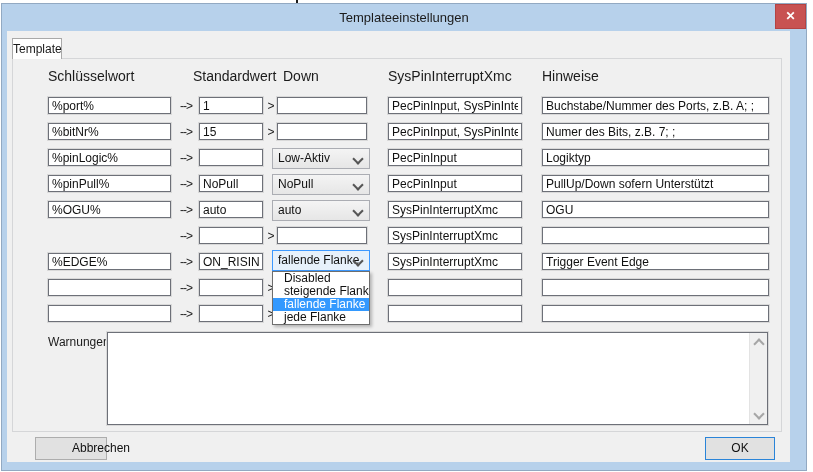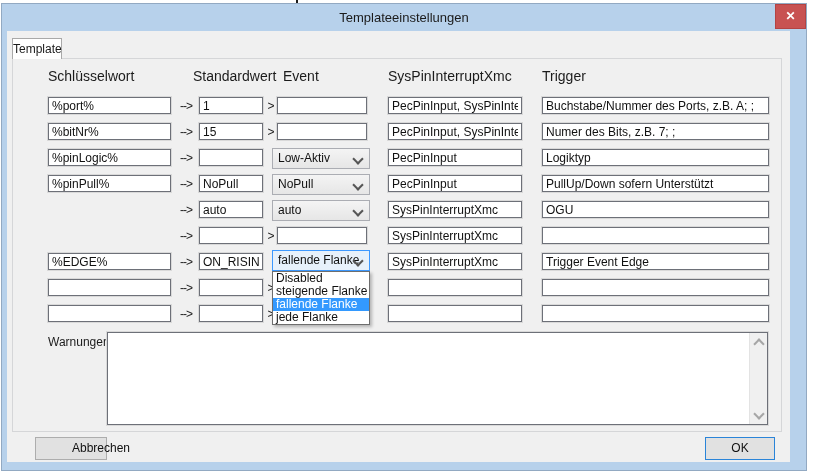--- a/index.html
+++ b/index.html
@@ -45,21 +45,21 @@
          background:linear-gradient(#f4f4f4,#e6e6e6);border:1px solid #abadb3;
          font-size:12px;color:#111;line-height:19px;padding:0 18px 0 5px;
          white-space:nowrap;overflow:hidden;cursor:default;}
   .combo.open{background:#e7f1fb;border:1px solid #3d99ff;}
   .chev-down{position:absolute;right:7px;top:6px;width:6px;height:6px;
              border-right:2px solid #555;border-bottom:2px solid #555;transform:rotate(45deg);}
 
   .dd-list{position:absolute;left:265px;top:240px;width:98px;box-sizing:border-box;
            background:#fff;border:1px solid #6e6e6e;z-index:10;
            box-shadow:2px 2px 3px rgba(0,0,0,0.25);}
-  .dd-item{height:13px;line-height:13px;font-size:12px;color:#111;padding:0 3px;
+  .dd-item{height:13px;line-height:13px;font-size:12px;color:#111;padding:0 11px;
            white-space:nowrap;overflow:hidden;cursor:default;}
   .dd-item.selected{background:#3399ff;color:#fff;}
 
   .warn-label{position:absolute;left:41px;top:304px;font-size:12px;color:#1b1b1b;z-index:2;}
   .warn-box{position:absolute;left:100px;top:301px;width:661px;height:93px;box-sizing:border-box;
             background:#fff;border:1px solid #6d7078;outline:1px solid #d9d9d9;z-index:2;}
   .warn-scroll{position:absolute;right:0;top:0;bottom:0;width:17px;background:#f0f0f0;
                border-left:1px solid #e3e3e3;}
   .sb-btn{position:absolute;left:0;width:17px;height:17px;}
   .sb-up{top:0;} .sb-dn{bottom:0;}
@@ -86,23 +86,23 @@
         <span>✕</span>
       </div>
     </div>
 
     <div class="client">
       <div class="tab">Template</div>
       <div class="tabpage"></div>
 
       <div class="hdr kwh">Schlüsselwort</div>
       <div class="hdr stdh">Standardwert</div>
-      <div class="hdr werth">Event</div>
+      <div class="hdr werth">Down</div>
       <div class="hdr orih">SysPinInterruptXmc</div>
-      <div class="hdr hinh">Trigger</div>
+      <div class="hdr hinh">Hinweise</div>
 
       <div class="row" style="top:66px">
         <input class="tb kw" readonly="" value="%port%" style="">
         <span class="arrow">--&gt;</span>
         <input class="tb std" readonly="" value="1" style="">
         <span class="sep">&gt;</span>
         <input class="tb val" value="" style="">
         <input class="tb origin" readonly="" value="PecPinInput, SysPinInterrup" style="">
         <input class="tb hint" readonly="" value="Buchstabe/Nummer des Ports, z.B. A; ;" style="">
       </div>
@@ -135,20 +135,21 @@
         <input class="tb std" readonly="" value="NoPull" style="">
         <div class="combo">
           <span>NoPull</span>
           <span class="chev-down"></span>
         </div>
         <input class="tb origin" readonly="" value="PecPinInput" style="">
         <input class="tb hint" readonly="" value="PullUp/Down sofern Unterstützt" style="">
       </div>
 
       <div class="row" style="top:170px">
+        <input class="tb kw" readonly="" value="%OGU%" style="">
         <span class="arrow">--&gt;</span>
         <input class="tb std" readonly="" value="auto" style="">
         <div class="combo">
           <span>auto</span>
           <span class="chev-down"></span>
         </div>
         <input class="tb origin" readonly="" value="SysPinInterruptXmc" style="">
         <input class="tb hint" readonly="" value="OGU" style="">
       </div>
 

